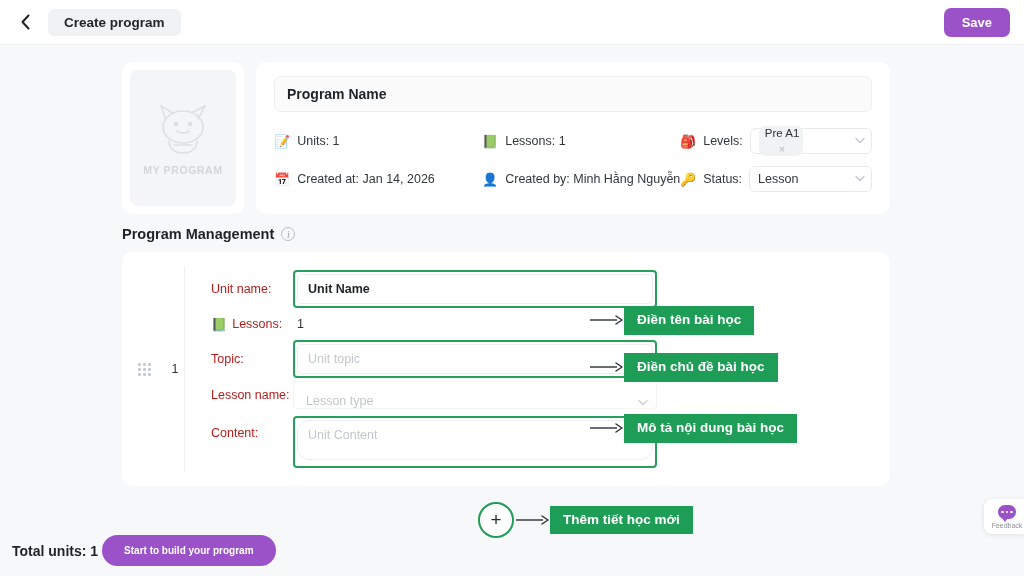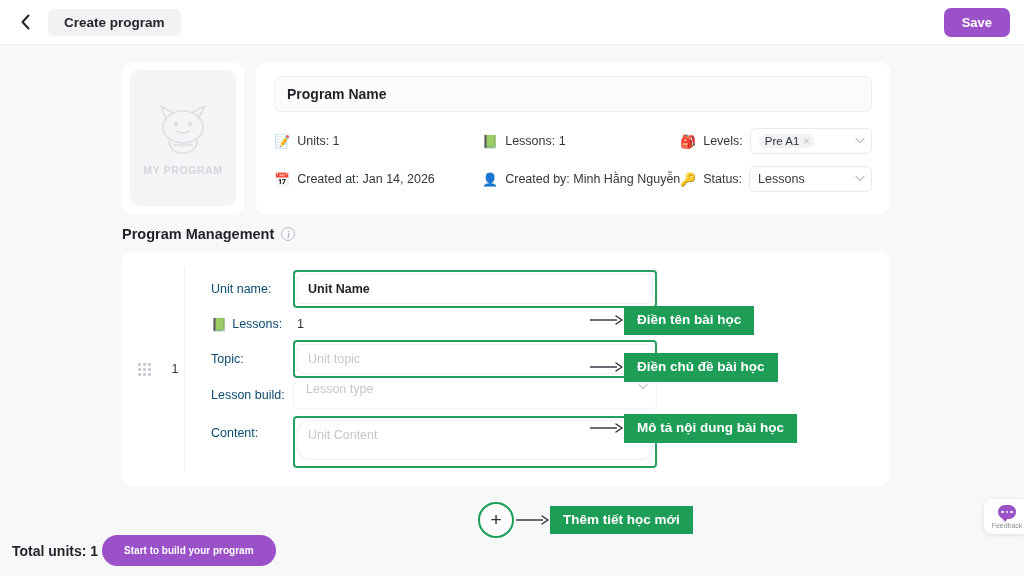--- a/index.html
+++ b/index.html
@@ -123,21 +123,21 @@
     gap: 4px;
     cursor: pointer;
     position: relative;
   }
   .tag-chip {
     background: #f1f2f4;
     border-radius: 7px;
     padding: 1px 4px 1px 6px;
     font-size: 11.5px;
     color: #2c3137;
-    display: flex; align-items: center; gap: 4px;
+    display: flex; align-items: center; gap: 4px; flex-direction: column;
   }
   .tag-x { color: #b6bbc2; font-size: 11px; cursor: pointer; }
   .select-value { font-size: 12.5px; color: #32373d; }
   .chev {
     margin-left: auto;
     color: #c2c7ce;
     font-size: 10px;
     line-height: 1;
   }
 
@@ -180,21 +180,21 @@
   .form-col {
     flex: 1;
     border-left: 1px solid #f0f1f3;
     padding: 4px 0 4px 26px;
     display: flex; flex-direction: column;
     gap: 3px;
   }
   .form-row { display: flex; align-items: center; min-height: 26px; }
   .row-label {
     width: 82px;
-    font-size: 12.5px; color: #0c4a6e;
+    font-size: 12.5px; color: #b91c1c;
     display: flex; align-items: center; gap: 5px;
     flex: 0 0 auto;
   }
   .field-wrap {
     position: relative;
     width: 364px;
   }
   .hl { 
     border: 2px solid #25a05e;
     border-radius: 4px;
@@ -226,21 +226,21 @@
     resize: none; outline: none;
   }
   .area-field::placeholder { color: #c3c7cd; }
   .plain-value { font-size: 12.5px; color: #2c3137; padding-left: 4px; }
   .type-select {
     width: 364px;
     border: 1px solid #f2f3f5;
     border-radius: 4px;
     background: #ffffff;
     height: 28px;
-    display: flex; align-items: flex-start;
+    display: flex; align-items: flex-end;
     padding: 0 8px 0 12px;
     font-size: 12.5px; color: #c3c7cd;
     cursor: pointer;
   }
 
   
   .anno {
     position: absolute;
     display: flex; align-items: center; margin-top: 44px;
   }
@@ -389,21 +389,21 @@
 
         <div class="meta-item">
           <span class="meta-emoji">👤</span>
           <span class="meta-label">Created by: Minh Hằng Nguyễn</span>
         </div>
 
         <div class="meta-item">
           <span class="meta-emoji">🔑</span>
           <span class="meta-label">Status:</span>
           <div class="select-box">
-            <span class="select-value">Lessons</span>
+            <span class="select-value">Lesson</span>
             <span class="chev">
               <svg width="10" height="7" viewBox="0 0 10 7" aria-hidden="true">
                   <path d="M1 1.5L5 5.5L9 1.5" stroke="#c2c7ce" stroke-width="1.3" fill="none" stroke-linecap="round"></path>
                 </svg>
             </span>
           </div>
         </div>
 
       </div>
     </div>
@@ -448,21 +448,21 @@
       </div>
 
       <div class="form-row">
         <span class="row-label">Topic:</span>
         <span class="field-wrap hl">
           <input class="txt-field" placeholder="Unit topic" style="">
         </span>
       </div>
 
       <div class="form-row">
-        <span class="row-label">Lesson build:</span>
+        <span class="row-label">Lesson name:</span>
         <div class="type-select">
           <span>Lesson type</span>
           <span class="chev">
             <svg width="10" height="7" viewBox="0 0 10 7" aria-hidden="true">
                 <path d="M1 1.5L5 5.5L9 1.5" stroke="#c9ced4" stroke-width="1.3" fill="none" stroke-linecap="round"></path>
               </svg>
           </span>
         </div>
       </div>
 

